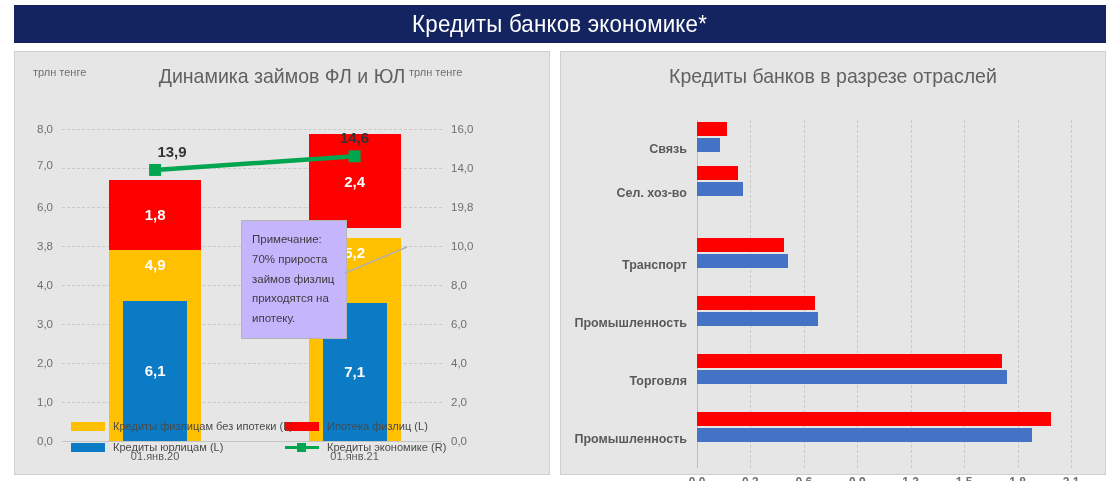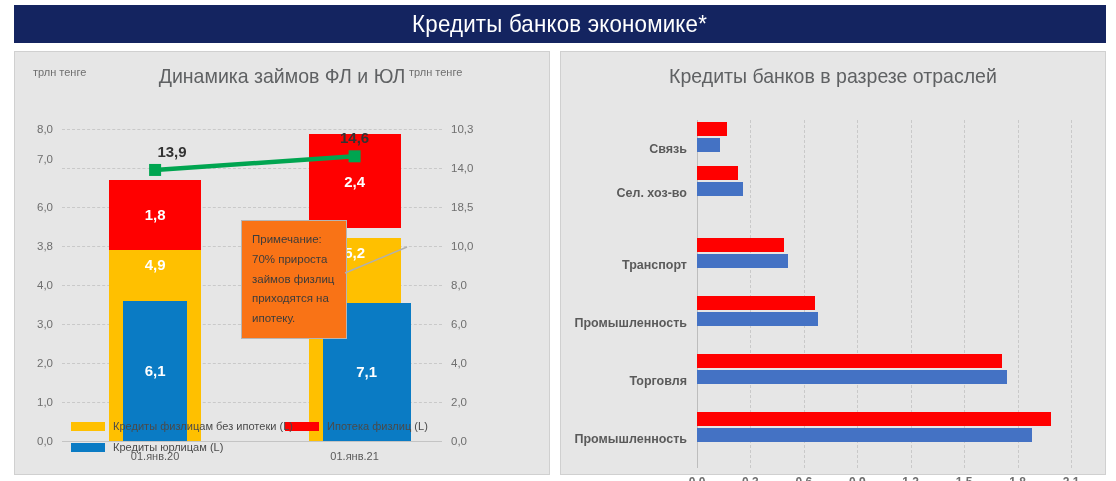--- a/index.html
+++ b/index.html
@@ -89,21 +89,21 @@
                overflow: visible; pointer-events: none; }
   .ldlabel {
     position: absolute; font-size: 15px; font-weight: bold; color: #333333;
     transform: translate(-50%, -100%); white-space: nowrap;
   }
 
   
   .note {
     position: absolute; left: 226px; top: 168px;
     width: 106px; height: 119px;
-    background: #f97316; border: 1px solid #b5b5b5;
+    background: #c4b5fd; border: 1px solid #b5b5b5;
     padding: 9px 8px 0 10px;
     font-size: 11.5px; color: #3c3c3c; line-height: 1.72;
   }
   .note-leader { position: absolute; left: 330px; top: 195px;
                  width: 62px; height: 26px; overflow: visible; }
 
   
   .llegend {
     position: absolute; left: 56px; top: 368px;
     width: 430px;
@@ -175,46 +175,46 @@
         <div class="ltick left" style="top: 234px;">2,0</div>
         <div class="lgrid" style="top: 195px;"></div>
         <div class="ltick left" style="top: 195px;">3,0</div>
         <div class="lgrid" style="top: 156px;"></div>
         <div class="ltick left" style="top: 156px;">4,0</div>
         <div class="lgrid" style="top: 117px;"></div>
         <div class="ltick left" style="top: 117px;">3,8</div>
         <div class="lgrid" style="top: 78px;"></div>
         <div class="ltick left" style="top: 78px;">6,0</div>
         <div class="lgrid" style="top: 39px;"></div>
-        <div class="ltick left" style="top: 30px; margin-left: 32px;">7,0</div>
+        <div class="ltick left" style="top: 36px; margin-left: 32px;">7,0</div>
         <div class="lgrid" style="top: 0px;"></div>
         <div class="ltick left" style="top: 0px;">8,0</div>
         <div class="ltick right" style="top: 312px;">0,0</div>
         <div class="ltick right" style="top: 273px;">2,0</div>
         <div class="ltick right" style="top: 234px;">4,0</div>
         <div class="ltick right" style="top: 195px;">6,0</div>
         <div class="ltick right" style="top: 156px;">8,0</div>
         <div class="ltick right" style="top: 117px;">10,0</div>
-        <div class="ltick right" style="top: 78px;">18,5</div>
+        <div class="ltick right" style="top: 78px;">19,8</div>
         <div class="ltick right" style="top: 39px;">14,0</div>
-        <div class="ltick right" style="top: 0px;">10,3</div>
+        <div class="ltick right" style="top: 0px;">16,0</div>
         <div class="lgroup" style="left: 47.1px; width: 92px;">
           <div class="lbar-stack" style="height: 261.3px;">
             <div class="lseg yellow" style="bottom: 0px; height: 191.1px; align-items: flex-start; padding-top: 6px;">4,9</div>
             <div class="lseg red" style="bottom: 191.1px; height: 70.2px;">1,8</div>
           </div>
           <div class="lbar-blue" style="left: 14px; width: 64px; height: 140.4px;">6,1</div>
           <div class="lcat">01.янв.20</div>
         </div>
         <div class="lgroup" style="left: 246.6px; width: 92px;">
           <div class="lbar-stack" style="height: 296.4px;">
             <div class="lseg yellow" style="bottom: 0px; height: 202.8px; align-items: flex-start; padding-top: 6px;">5,2</div>
             <div class="lseg red" style="bottom: 213px; height: 93.6px;">2,4</div>
           </div>
-          <div class="lbar-blue" style="left: 14px; width: 88px; height: 138.45px;">7,1</div>
+          <div class="lbar-blue" style="left: 14px; width: 64px; height: 138.45px;">7,1</div>
           <div class="lcat">01.янв.21</div>
         </div>
         <svg class="lline-svg" viewBox="0 0 380 312">
           <polyline points="93.1,40.94999999999999 292.6,27.30000000000001" fill="none" stroke="#00A550" stroke-width="4.5"></polyline>
           <rect x="87.1" y="34.94999999999999" width="12" height="12" fill="#00A550"></rect>
           <rect x="286.6" y="21.30000000000001" width="12" height="12" fill="#00A550"></rect>
         </svg>
         <div class="ldlabel" style="left: 110px; top: 30.95px;">13,9</div>
         <div class="ldlabel" style="left: 292.6px; top: 17.3px;">14,6</div>
       </div>
@@ -229,20 +229,24 @@
           <span class="swatch yellow"></span>
           <span class="lleg-label">Кредиты физлицам без ипотеки (L)</span>
         </div>
         <div class="lleg-item">
           <span class="swatch red"></span>
           <span class="lleg-label">Ипотека физлиц (L)</span>
         </div>
         <div class="lleg-item">
           <span class="swatch blue"></span>
           <span class="lleg-label">Кредиты юрлицам (L)</span>
+        </div>
+        <div class="lleg-item">
+          <span class="swatch line"></span>
+          <span class="lleg-label">Кредиты экономике (R)</span>
         </div>
       </div>
   </div>
 
   <div class="panel panel-right">
     <div class="panel-title">Кредиты банков в разрезе отраслей</div>
 
     <div class="rplot" id="rplot">
 
     <div class="rvgrid axis" style="left: 0px;"></div>

